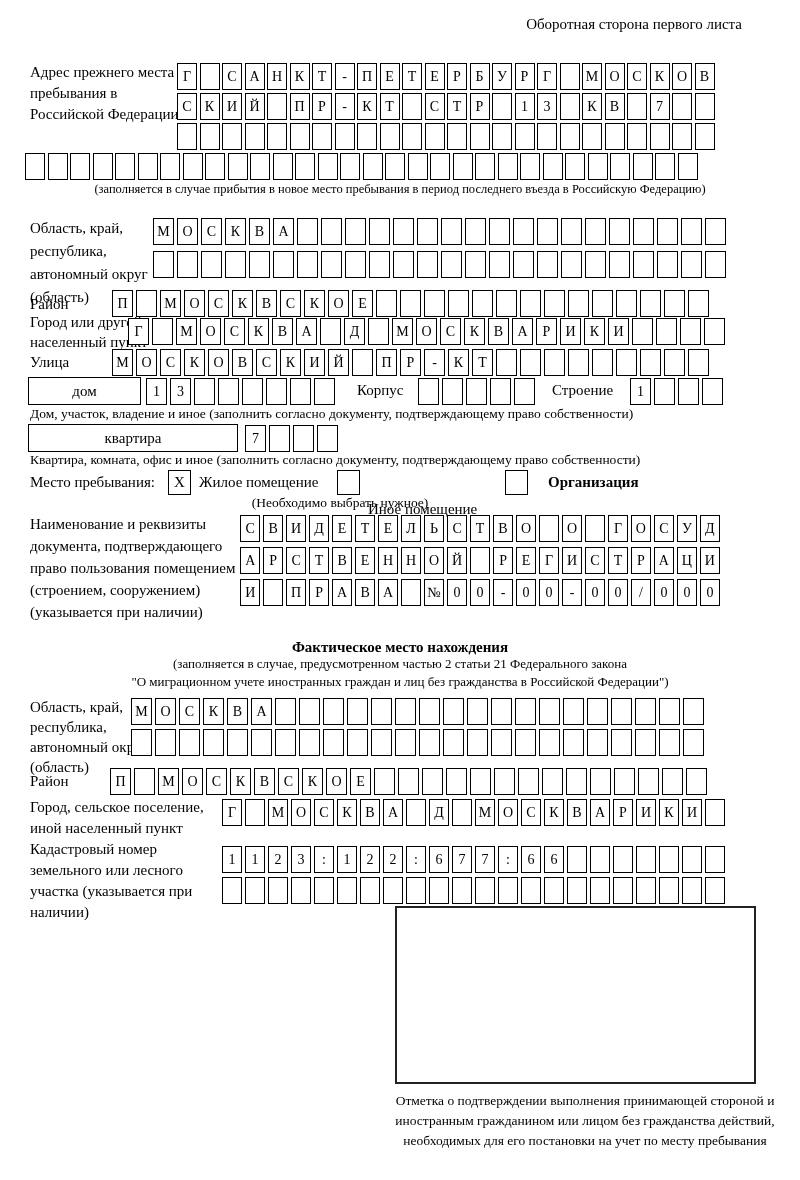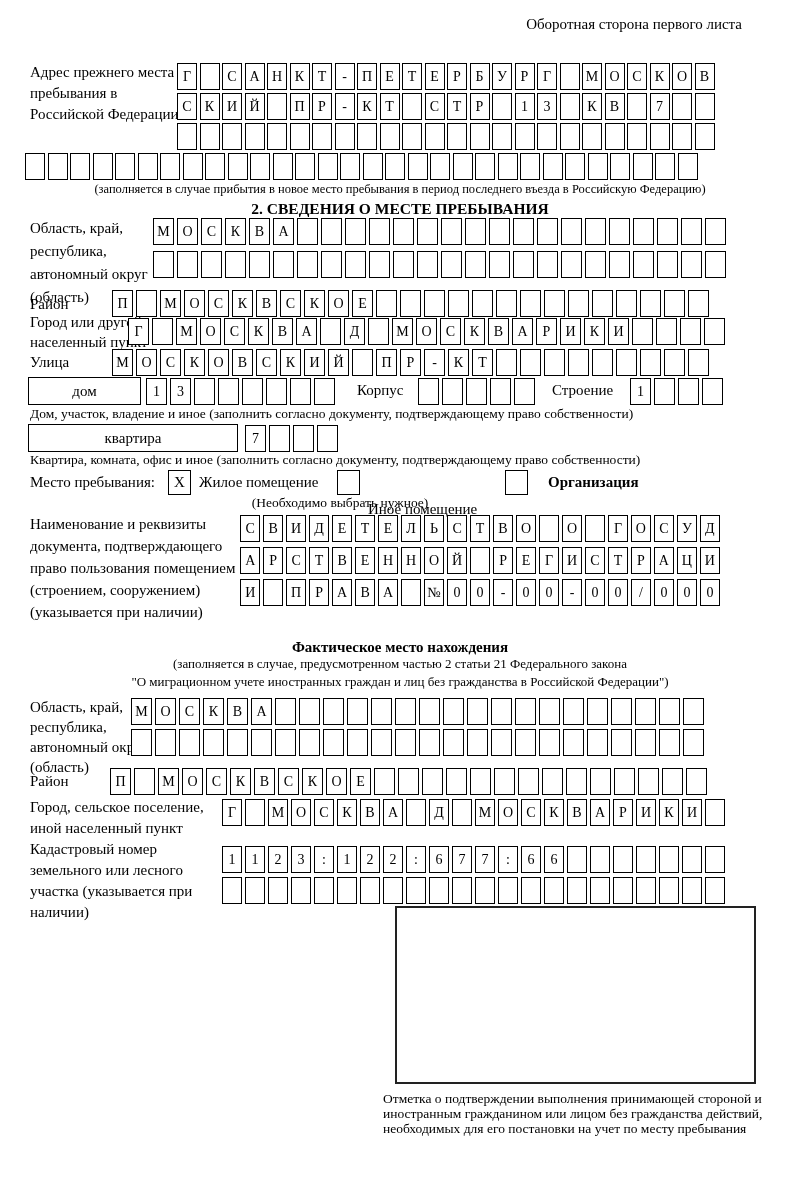--- a/index.html
+++ b/index.html
@@ -140,21 +140,20 @@
       <span class="cell"></span>
       <span class="cell"></span>
       <span class="cell"></span>
       <span class="cell"></span>
       <span class="cell"></span>
       <span class="cell"></span>
       <span class="cell"></span>
     </div>
   <div class="abs note center" style="top:182px;">(заполняется в случае прибытия в новое место пребывания в период последнего въезда в Российскую Федерацию)</div>
 
-  <div class="abs title center" style="top:200px;">2. СВЕДЕНИЯ О МЕСТЕ ПРЕБЫВАНИЯ</div>
 
   <div class="abs lbl" style="left:30px;top:217px;width:120px;line-height:23px;">Область, край, республика, автономный округ (область)</div>
   <div class="abs cellrow" style="left:153px;top:218px;">
       <span class="cell">М</span>
       <span class="cell">О</span>
       <span class="cell">С</span>
       <span class="cell">К</span>
       <span class="cell">В</span>
       <span class="cell">А</span>
       <span class="cell"></span>
@@ -564,15 +563,15 @@
       <span class="cell"></span>
       <span class="cell"></span>
       <span class="cell"></span>
       <span class="cell"></span>
       <span class="cell"></span>
       <span class="cell"></span>
       <span class="cell"></span>
     </div>
 
   <div class="abs stampbox" style="left:395px;top:906px;width:361px;height:178px;"></div>
-  <div class="abs" style="left:383px;top:1091px;width:404px;font-size:13.5px;line-height:15px;">Отметка о подтверждении выполнения принимающей стороной и иностранным гражданином или лицом без гражданства действий, необходимых для его постановки на учет по месту пребывания</div>
+  <div class="abs" style="left:383px;top:1091px;width:404px;text-align:center;font-size:13.5px;line-height:20px;">Отметка о подтверждении выполнения принимающей стороной и иностранным гражданином или лицом без гражданства действий, необходимых для его постановки на учет по месту пребывания</div>
 
 </div>
 
 </body></html>

